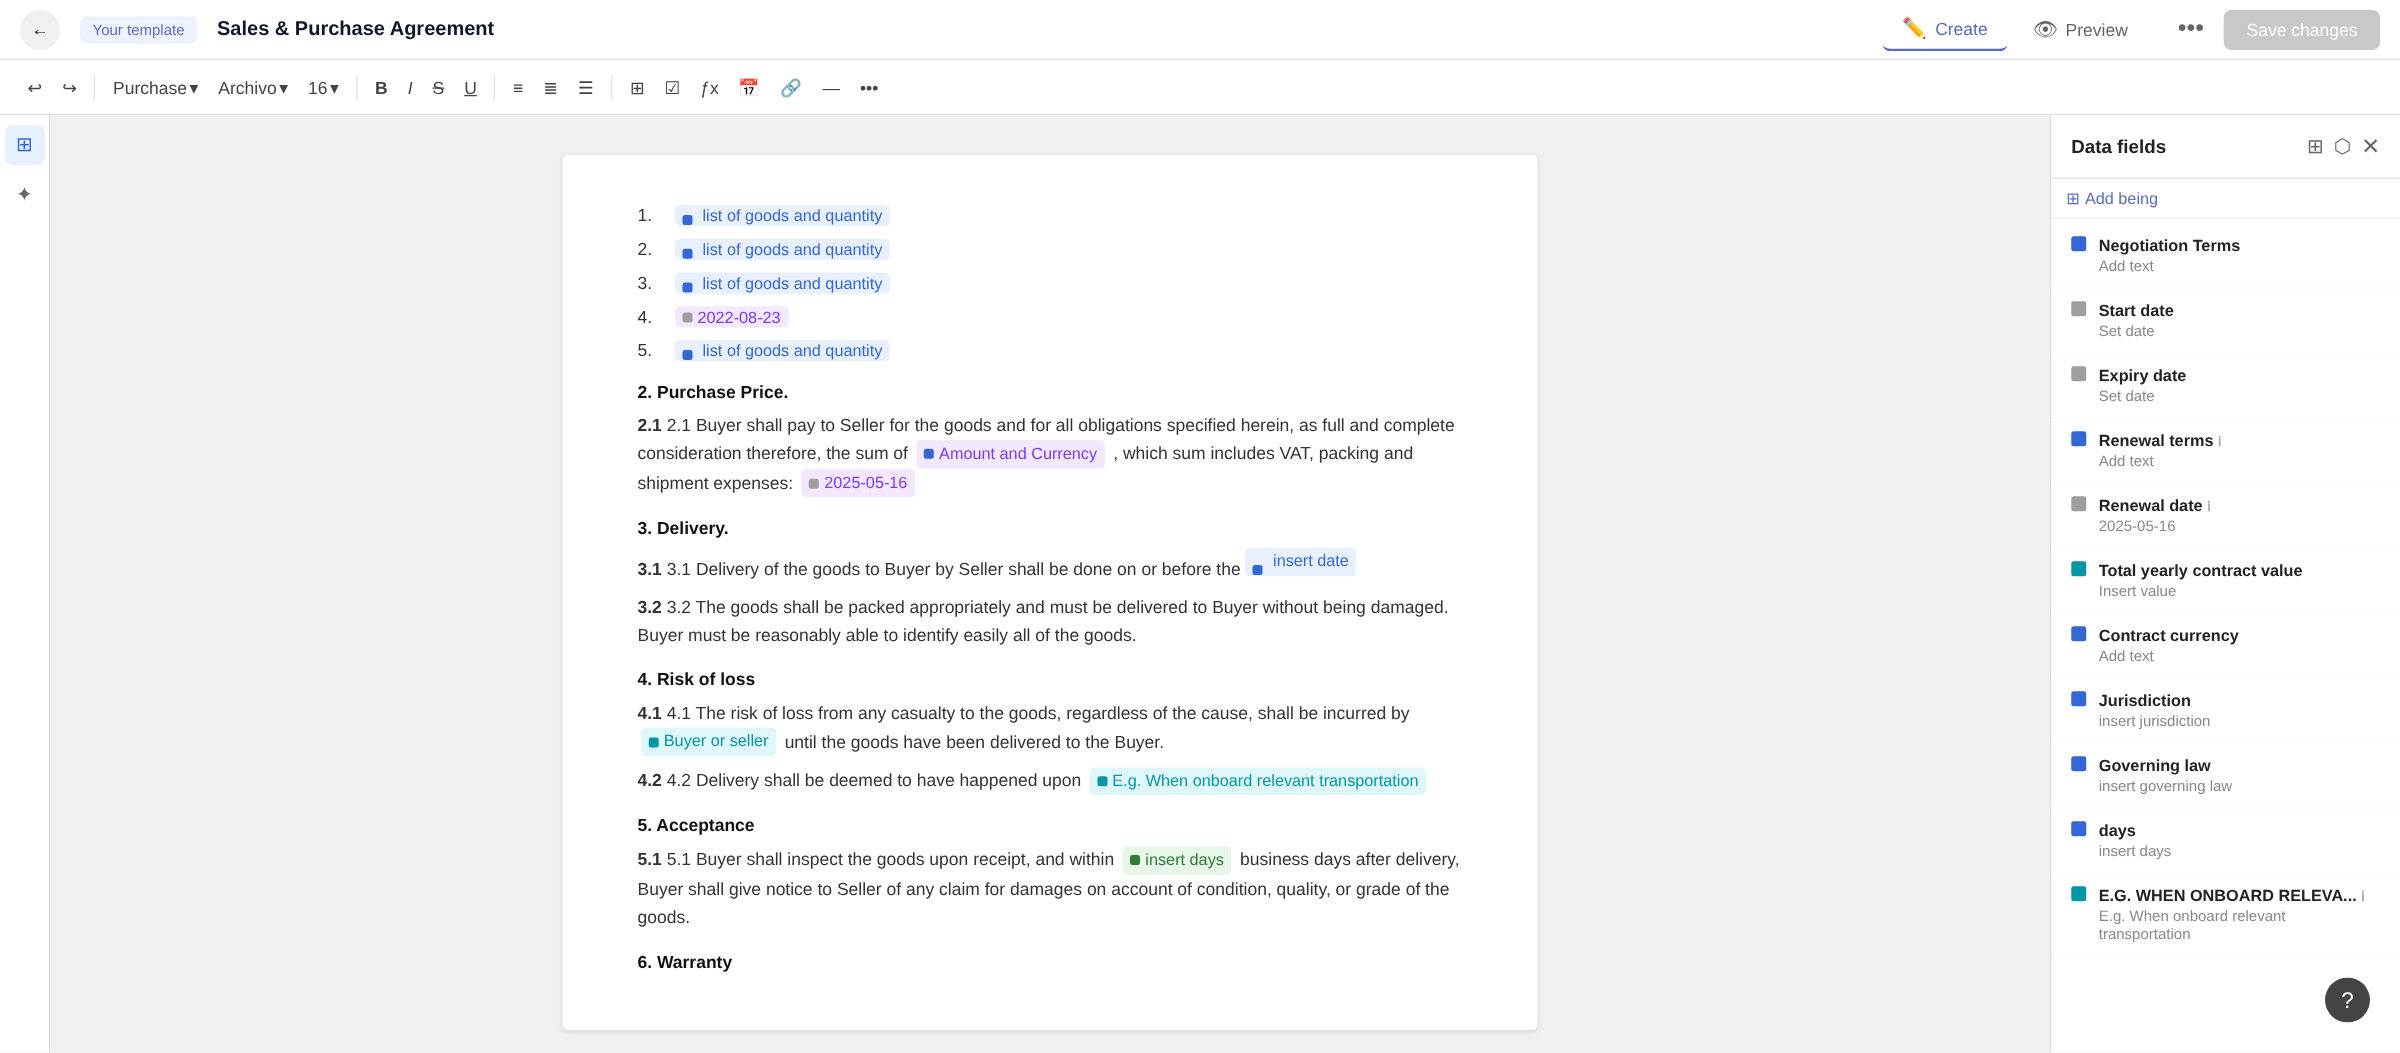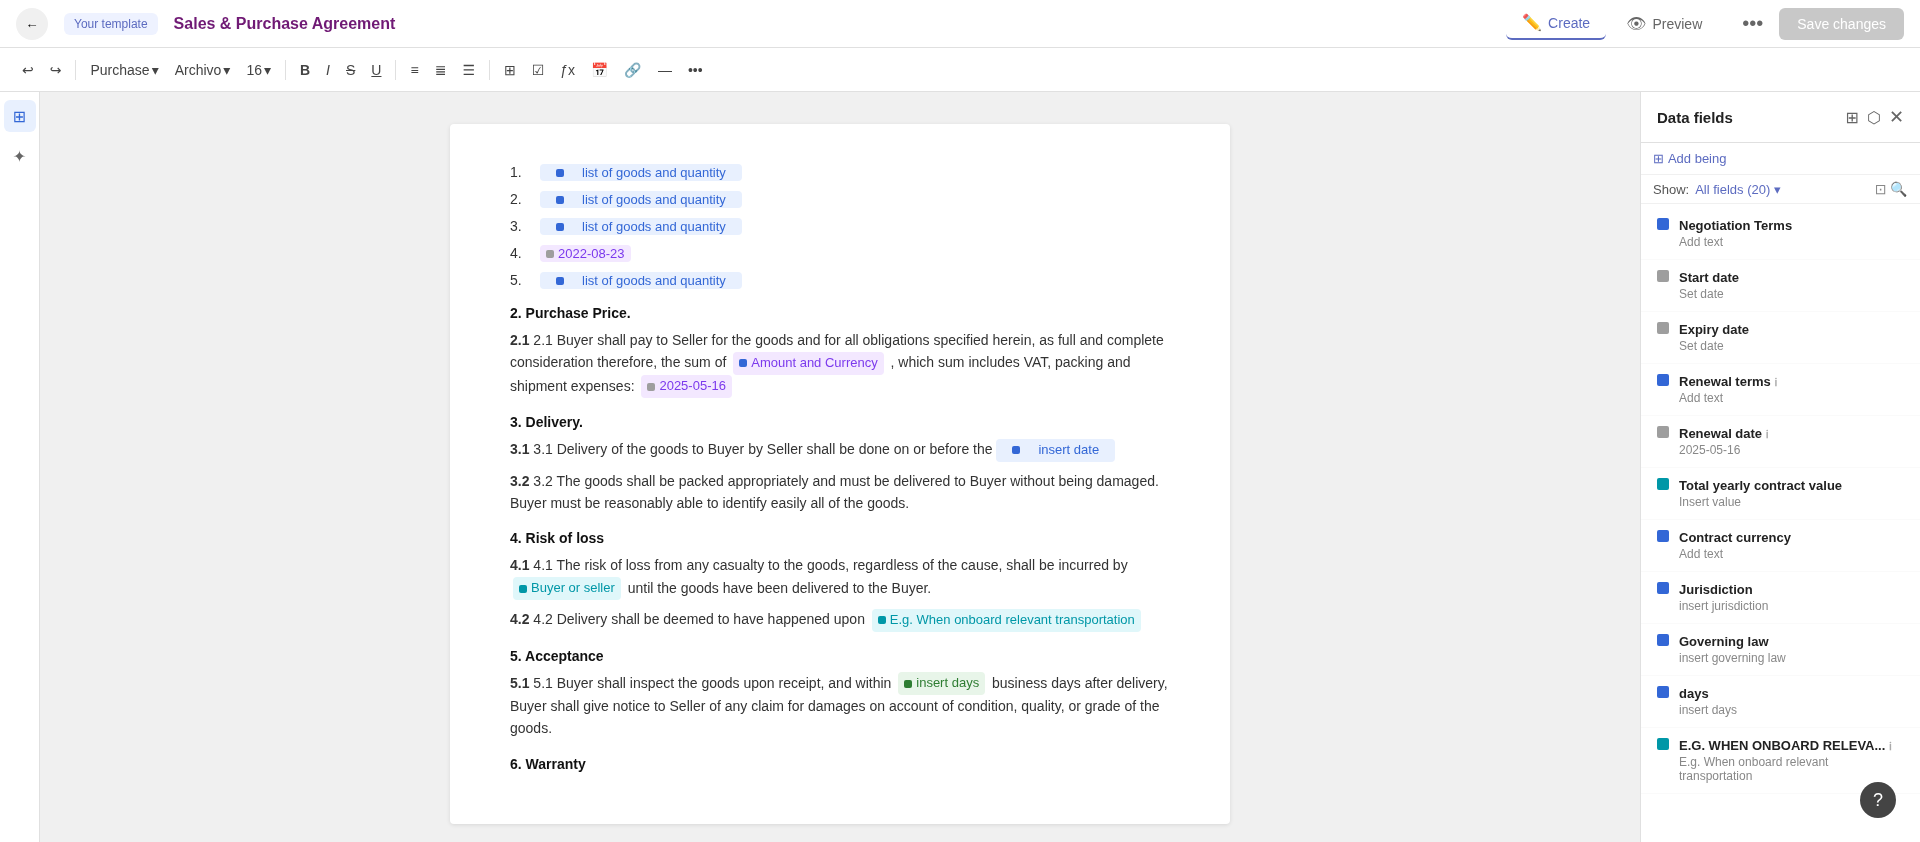--- a/index.html
+++ b/index.html
@@ -2,21 +2,21 @@
 <html><head>
   <meta charset="utf-8">
   <style>
     * { box-sizing: border-box; margin: 0; padding: 0; }
     body { font-family: -apple-system, BlinkMacSystemFont, 'Segoe UI', Arial, sans-serif; font-size: 14px; background: #f5f5f5; display: flex; flex-direction: column; height: 842px; overflow: hidden; }
 
     
     .topbar { display: flex; align-items: center; height: 48px; background: #fff; border-bottom: 1px solid #e0e0e0; padding: 0 16px; gap: 16px; flex-shrink: 0; }
     .back-btn { width: 32px; height: 32px; border-radius: 50%; background: #f0f0f0; display: flex; align-items: center; justify-content: center; cursor: pointer; border: none; }
     .template-badge { background: #eef2ff; color: #5c6bc0; border-radius: 6px; padding: 4px 10px; font-size: 12px; font-weight: 500; }
-    .doc-title { font-size: 16px; font-weight: 600; color: #701a75; flex: 1; }
+    .doc-title { font-size: 16px; font-weight: 600; color: #0f172a; flex: 1; }
     .tab-group { display: flex; gap: 4px; align-items: center; }
     .tab-btn { display: flex; align-items: center; gap: 6px; padding: 6px 16px; border-radius: 6px; border: none; background: none; cursor: pointer; font-size: 14px; color: #666; }
     .tab-btn.active { color: #5c6bc0; border-bottom: 2px solid #5c6bc0; background: none; }
     .tab-btn .icon { font-size: 16px; }
     .topbar-actions { display: flex; align-items: center; gap: 8px; margin-left: auto; }
     .more-btn { border: none; background: none; cursor: pointer; font-size: 20px; color: #666; padding: 4px 8px; }
     .save-btn { background: #c8c8c8; color: #fff; border: none; border-radius: 6px; padding: 8px 18px; font-size: 14px; cursor: pointer; }
 
     
     .toolbar { display: flex; align-items: center; height: 44px; background: #fff; border-bottom: 1px solid #e0e0e0; padding: 0 16px; gap: 4px; flex-shrink: 0; }
@@ -26,21 +26,21 @@
     
     .main-layout { display: flex; flex: 1; overflow: hidden; }
 
     
     .editor-area { flex: 1; overflow-y: auto; background: #f0f0f0; display: flex; justify-content: center; padding: 32px 0; }
     .editor-paper { background: #fff; width: 780px; min-height: 700px; padding: 40px 60px; border-radius: 4px; box-shadow: 0 1px 4px rgba(0,0,0,0.1); }
 
     
     .doc-list-item { display: flex; align-items: flex-start; margin-bottom: 10px; gap: 6px; font-size: 14px; color: #333; }
     .list-num { min-width: 24px; color: #333; }
-    .field-chip { display: inline-flex; align-items: center; gap: 18px; background: #e8f0fe; color: #3367d6; border-radius: 4px; padding: 1px 16px; font-size: 13px; cursor: pointer; }
+    .field-chip { display: inline-flex; align-items: flex-end; gap: 8px; background: #e8f0fe; color: #3367d6; border-radius: 4px; padding: 1px 6px; font-size: 13px; cursor: pointer; }
     .field-chip-purple { display: inline-flex; align-items: center; gap: 4px; background: #f3e8ff; color: #7c3aed; border-radius: 4px; padding: 1px 6px; font-size: 13px; cursor: pointer; }
     .field-chip-teal { display: inline-flex; align-items: center; gap: 4px; background: #e0f7fa; color: #0097a7; border-radius: 4px; padding: 1px 6px; font-size: 13px; cursor: pointer; }
     .field-chip-green { display: inline-flex; align-items: center; gap: 4px; background: #e8f5e9; color: #2e7d32; border-radius: 4px; padding: 1px 6px; font-size: 13px; cursor: pointer; }
     .chip-dot { width: 8px; height: 8px; border-radius: 2px; display: inline-block; }
     .chip-dot-blue { background: #3367d6; }
     .chip-dot-teal { background: #0097a7; }
     .chip-dot-green { background: #2e7d32; }
 
     .section-heading { font-weight: 700; font-size: 14px; color: #111; margin: 16px 0 8px 0; }
     .para-text { font-size: 14px; color: #333; line-height: 1.6; margin-bottom: 8px; }
@@ -293,31 +293,20 @@
         <button class="panel-icon-btn">⬡</button>
         <button class="panel-icon-btn close-icon">✕</button>
       </div>
     </div>
     <div class="panel-toolbar">
       <button class="add-fields-btn">
         <span>⊞</span>
         <span>Add being</span>
       </button>
     </div>
-    <div class="fields-filter">
-      <span>Show:</span>
-      <button class="filter-select">
-        <span>All fields (20)</span>
-        <span> ▾</span>
-      </button>
-      <div class="filter-icons">
-        <button class="filter-icon">⊡</button>
-        <button class="filter-icon">🔍</button>
-      </div>
-    </div>
     <div class="fields-list">
 
       <div class="field-item">
         <div class="fi-dot fi-dot-blue"></div>
         <div class="field-item-content">
           <div class="field-item-name">Negotiation Terms</div>
           <div class="field-item-value">Add text</div>
         </div>
       </div>
 

